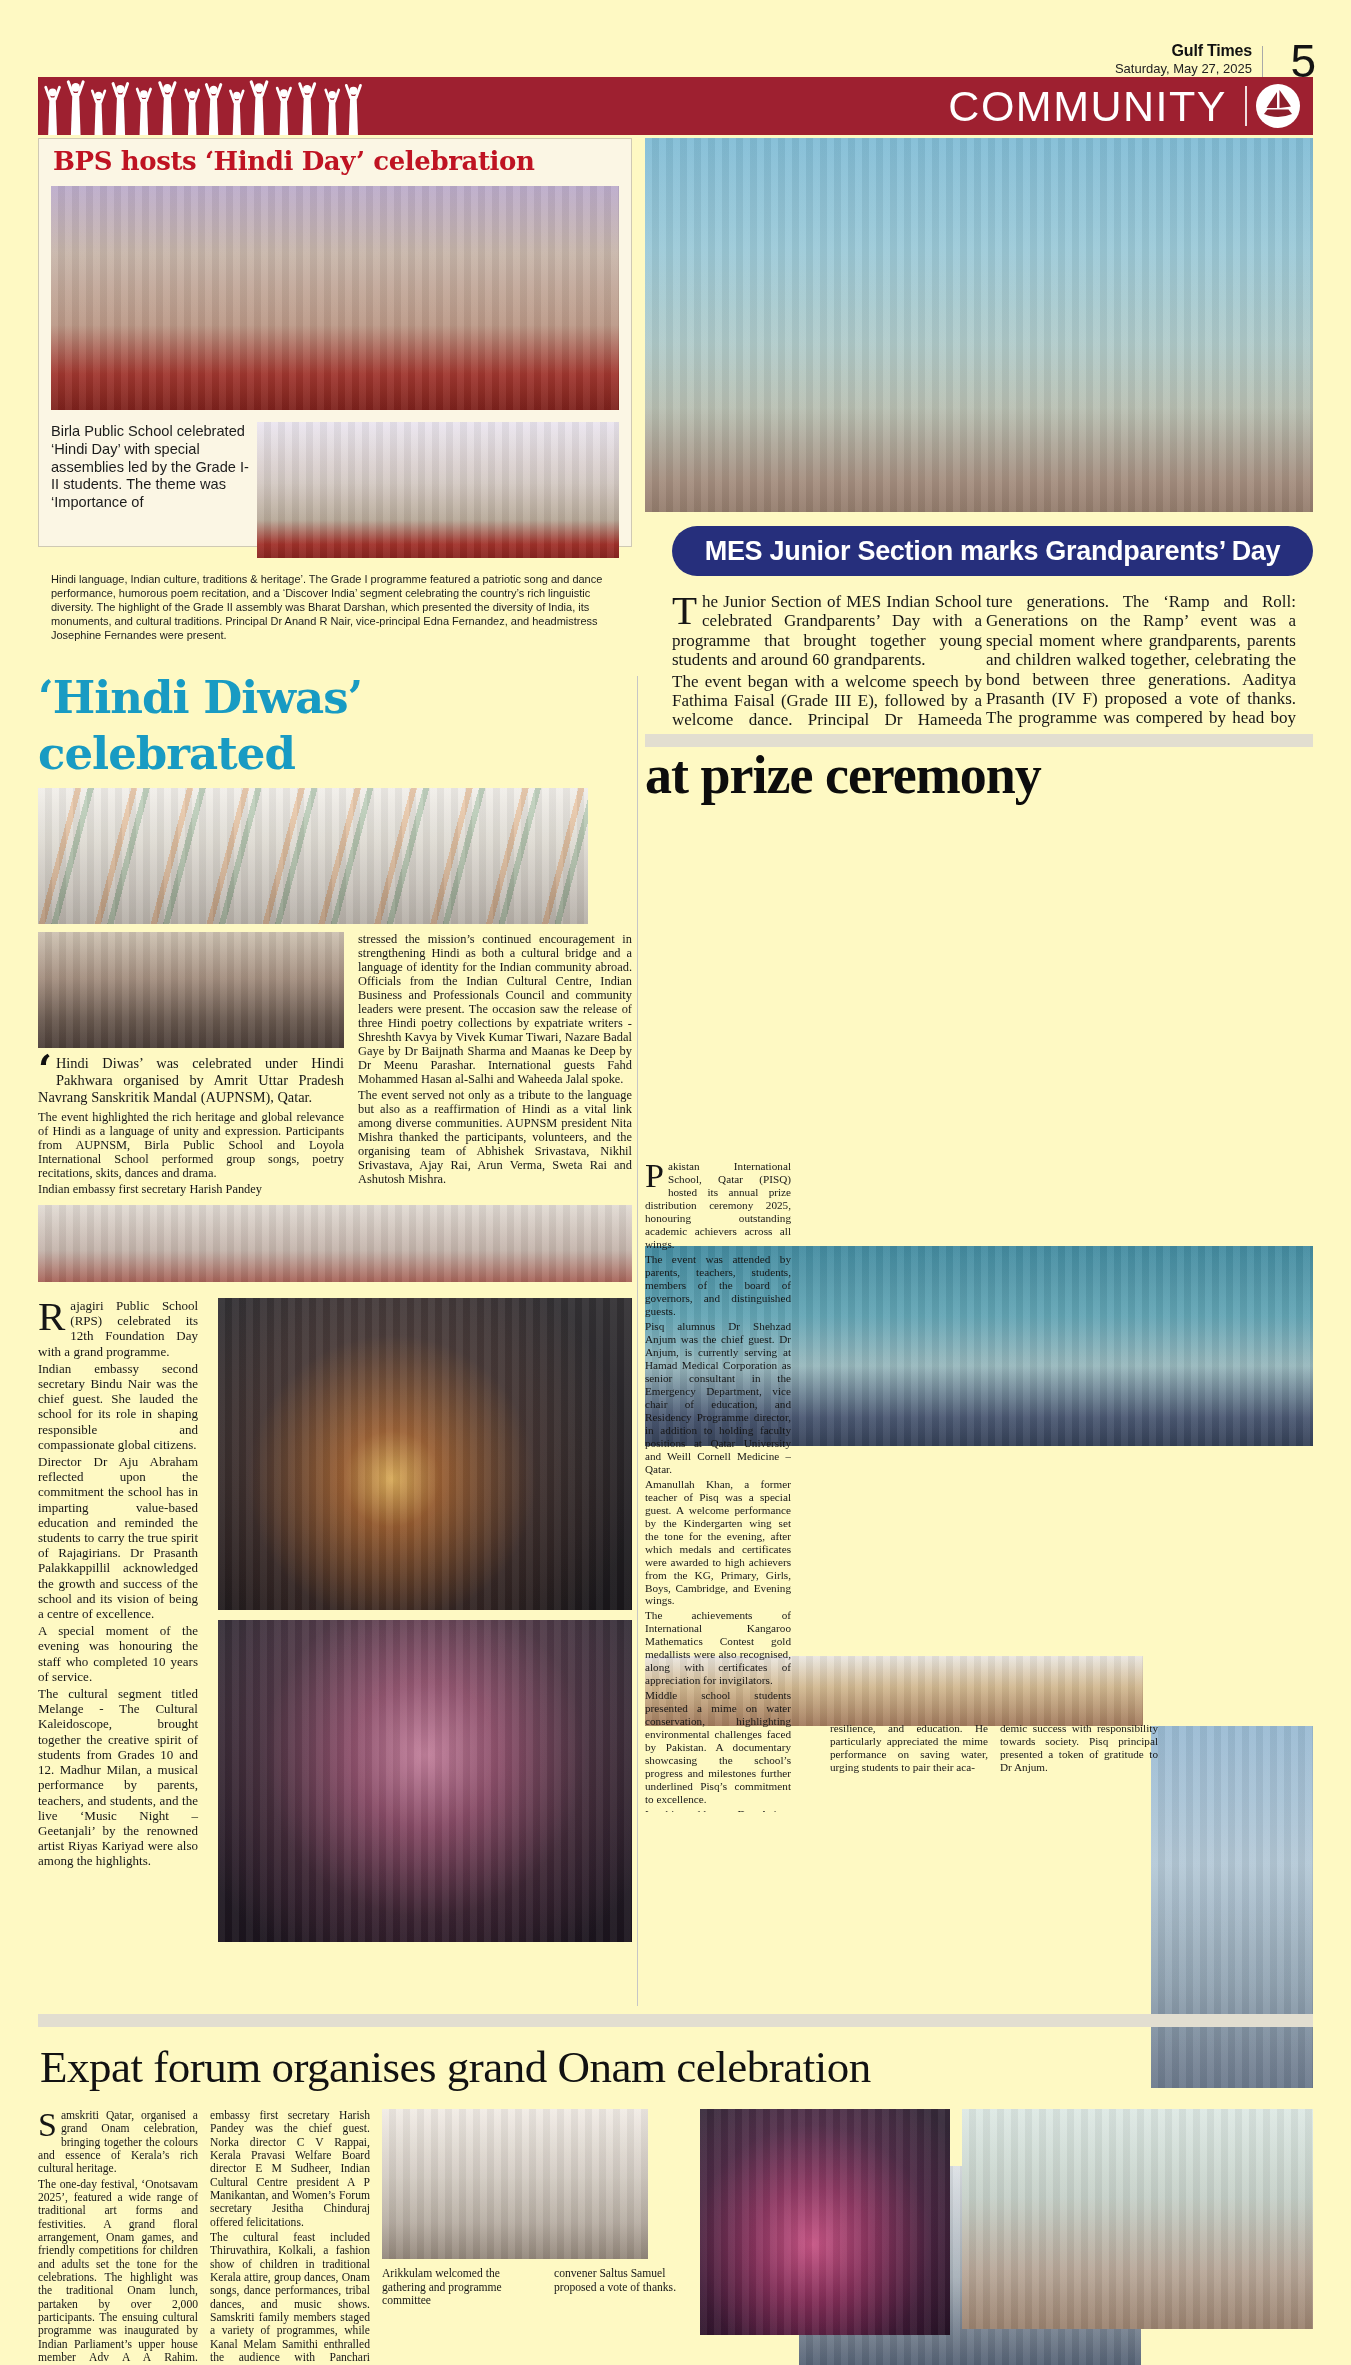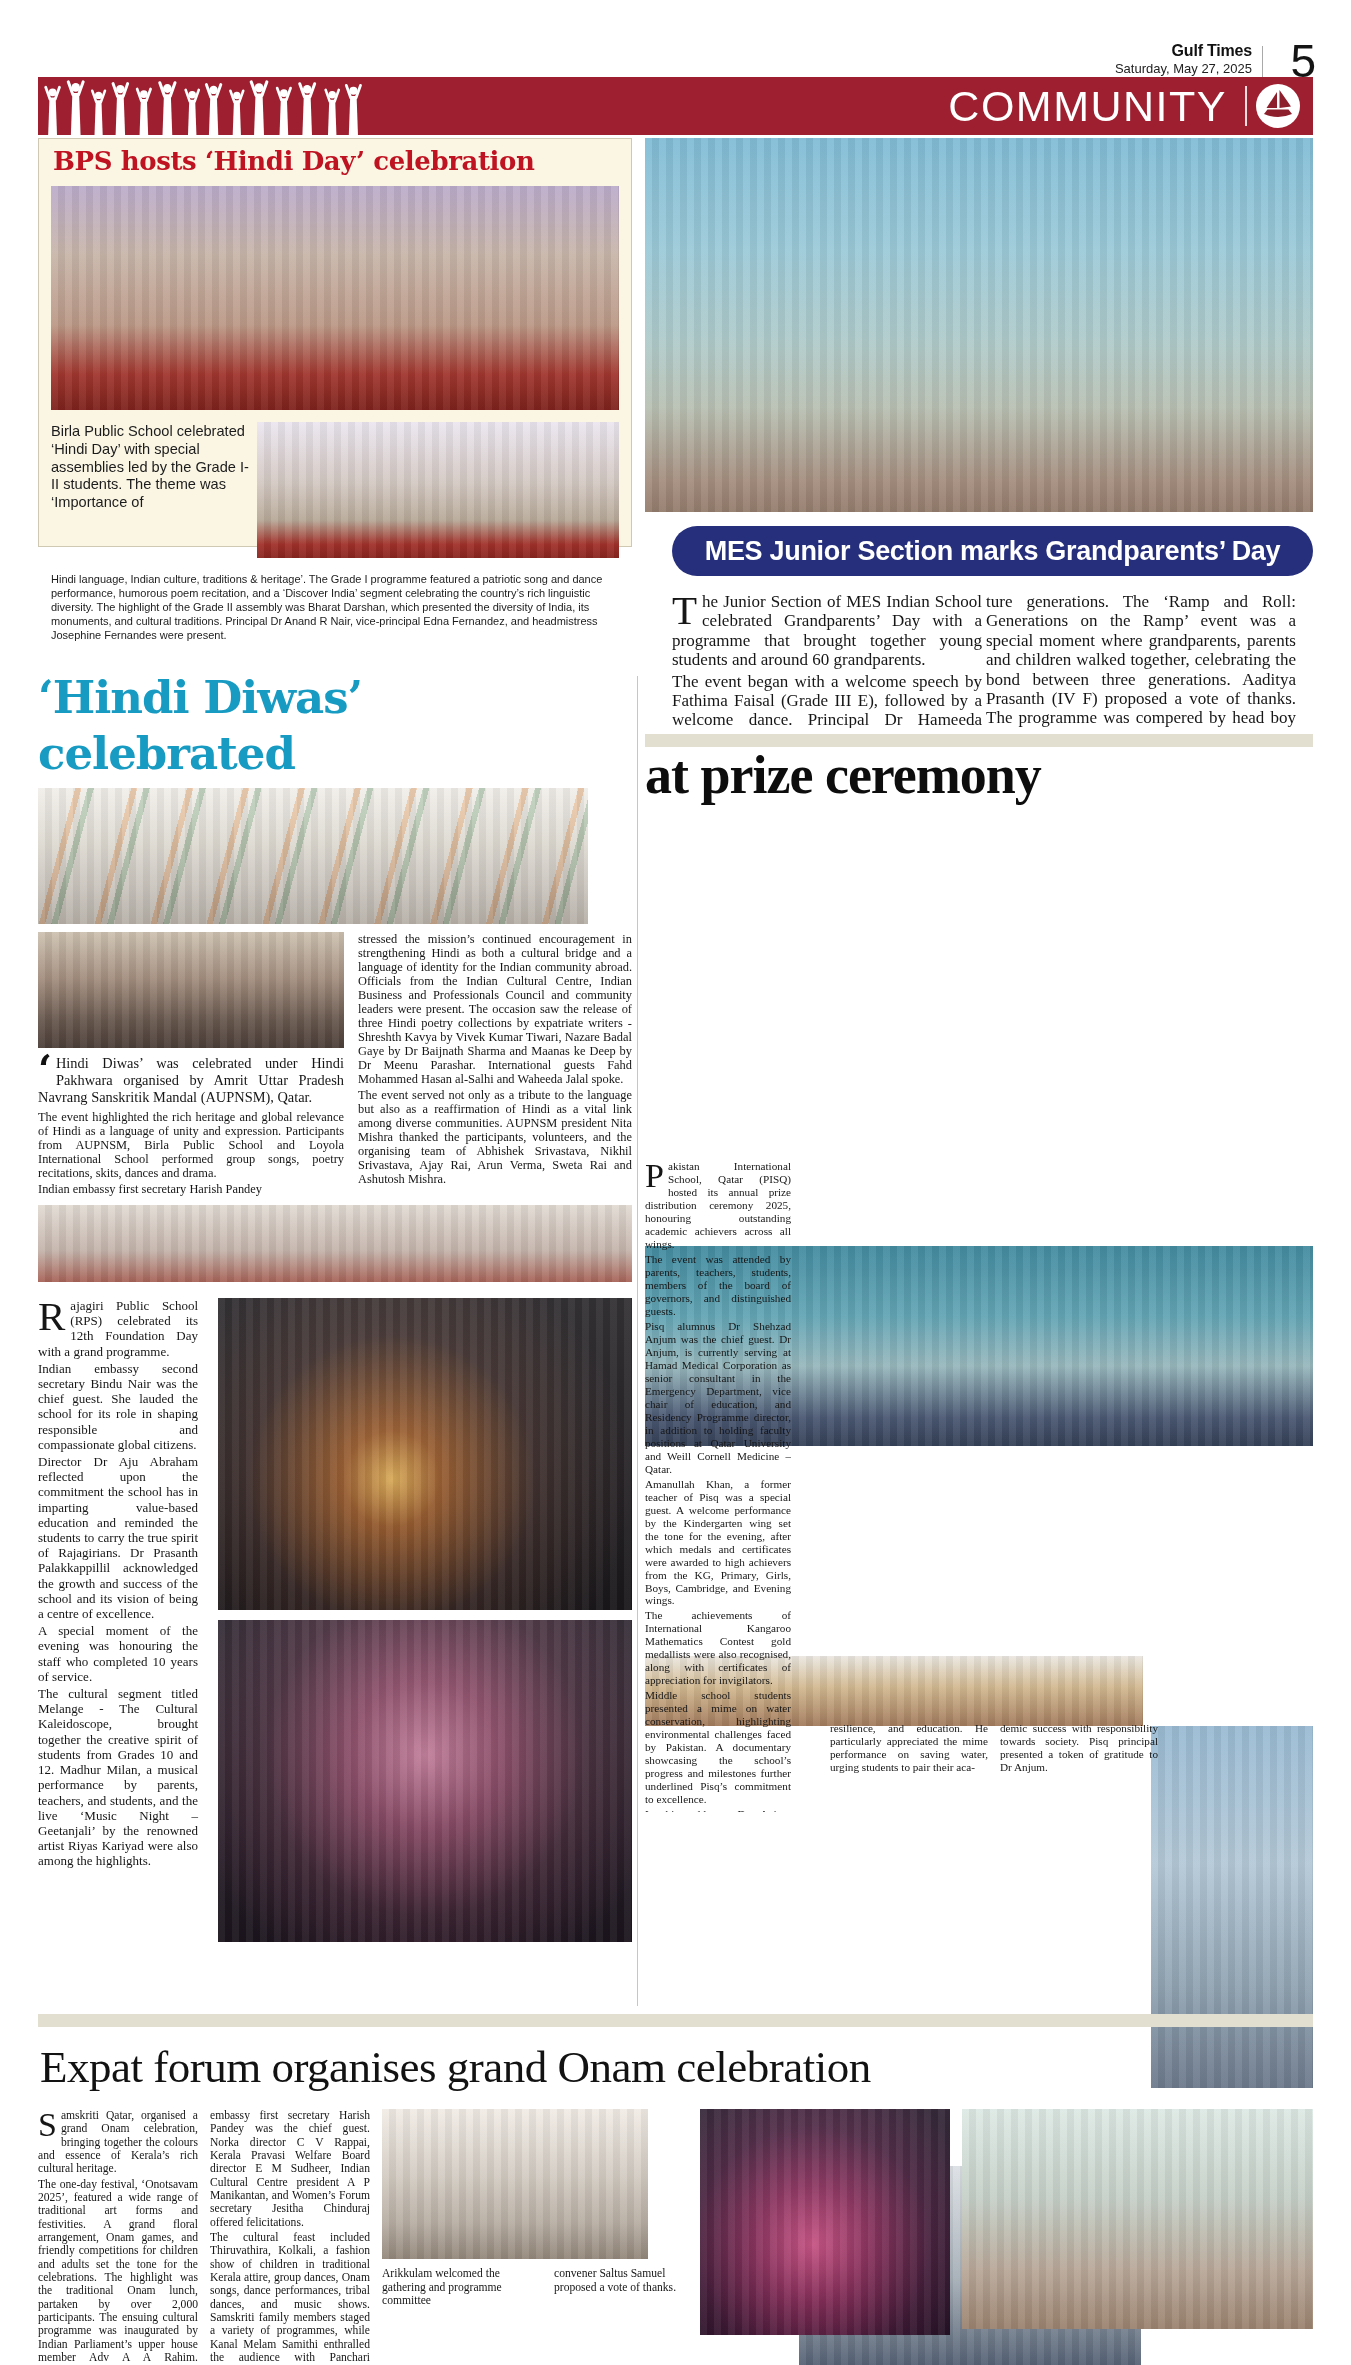--- a/index.html
+++ b/index.html
@@ -1,19 +1,19 @@
 <!DOCTYPE html>
 <html><head>
 <meta charset="utf-8">
 <style>
   * { margin:0; padding:0; box-sizing:border-box; }
   html,body { background:#e9e9e9; }
   .page {
     position:relative; width:1351px; height:2365px; margin:0 auto;
-    background:#ffffff; overflow:hidden;
+    background:#fef9c3; overflow:hidden;
     font-family:"Liberation Serif", serif; color:#1a1a1a;
   }
   .abs { position:absolute; }
 
   
   .masthead-block { left:940px; top:42px; width:312px; text-align:right;
     font-family:"Liberation Sans", sans-serif; }
   .masthead { font-size:16px; font-weight:bold; letter-spacing:-0.2px; color:#111; }
   .issue-date { font-size:13px; color:#222; margin-top:1px; }
   .head-divider { left:1262px; top:46px; width:1px; height:44px; background:#a9a9a9; }

